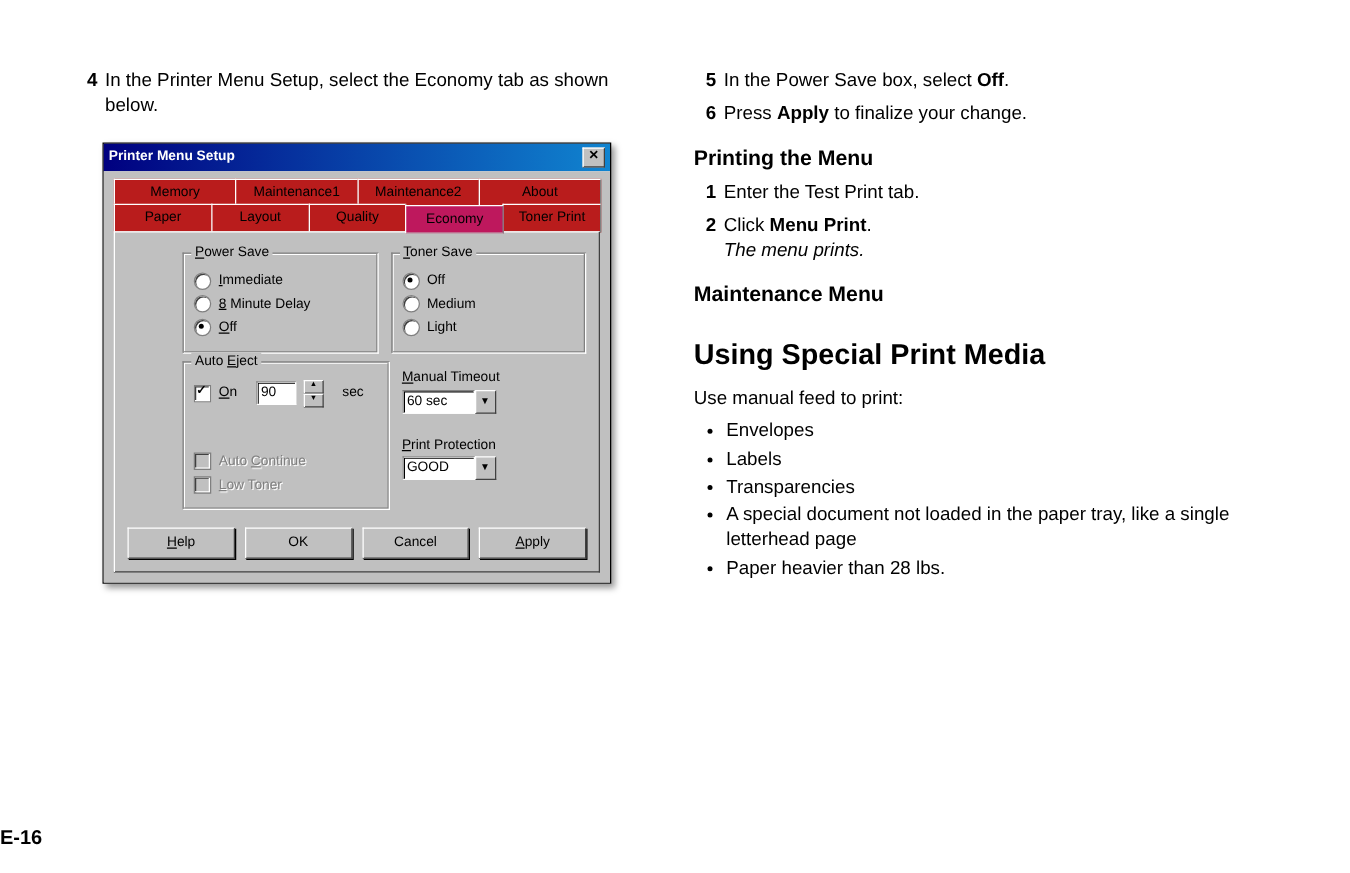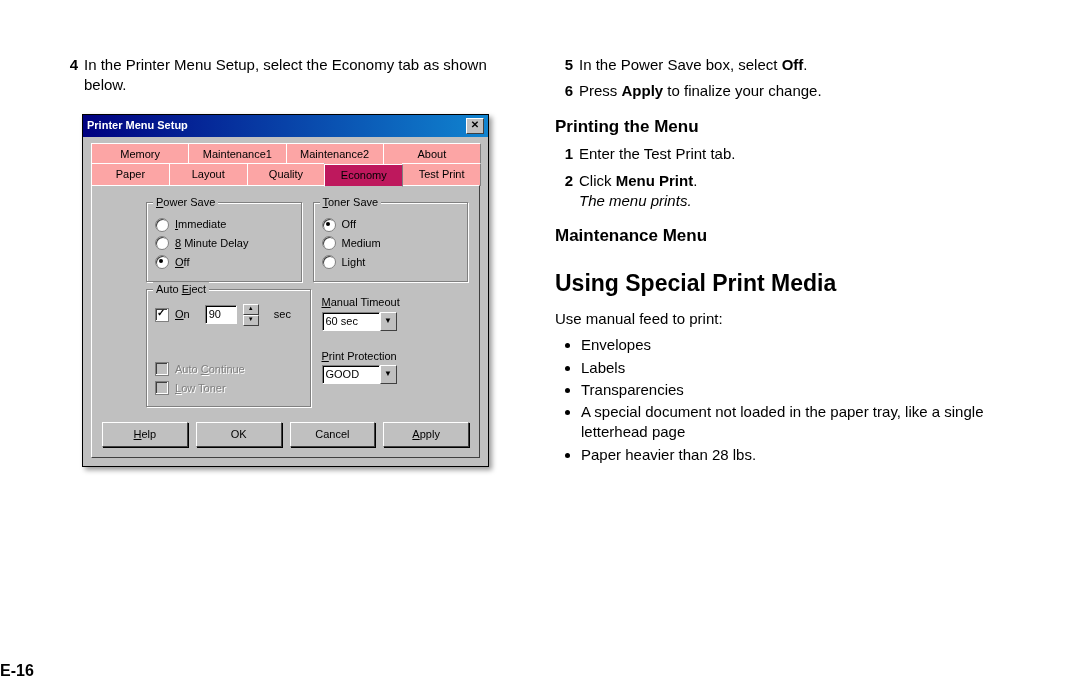--- a/index.html
+++ b/index.html
@@ -93,21 +93,21 @@
     font-family: Arial;
   }
   .dlg-body {
     background: #c0c0c0;
     font-family: "MS Sans Serif", Tahoma, Arial, sans-serif;
     font-size: 11px;
     padding: 6px 8px 8px 8px;
   }
   .tabs-row { display: flex; }
   .tab {
-    background: #fca5a5;
+    background: #b91c1c;
     border: 1px solid #fff;
     border-right-color: #808080;
     border-bottom: none;
     padding: 3px 0;
     text-align: center;
     flex: 1;
     font-size: 11px;
     margin-right: -1px;
     position: relative;
   }
@@ -276,21 +276,21 @@
           <div class="tab">Memory</div>
           <div class="tab">Maintenance1</div>
           <div class="tab">Maintenance2</div>
           <div class="tab">About</div>
         </div>
         <div class="tabs-row tabrow2">
           <div class="tab">Paper</div>
           <div class="tab">Layout</div>
           <div class="tab">Quality</div>
           <div class="tab active">Economy</div>
-          <div class="tab">Test Print</div>
+          <div class="tab">Toner Print</div>
         </div>
         <div class="panel">
           <div class="panel-row">
             <div class="groupbox">
               <div class="groupbox-title"><span class="u">P</span><span>ower Save</span></div>
               <div class="radio-row">
                   <div class="radio"></div>
                   <span><span class="u">I</span><span>mmediate</span></span>
                 </div>
               <div class="radio-row">

